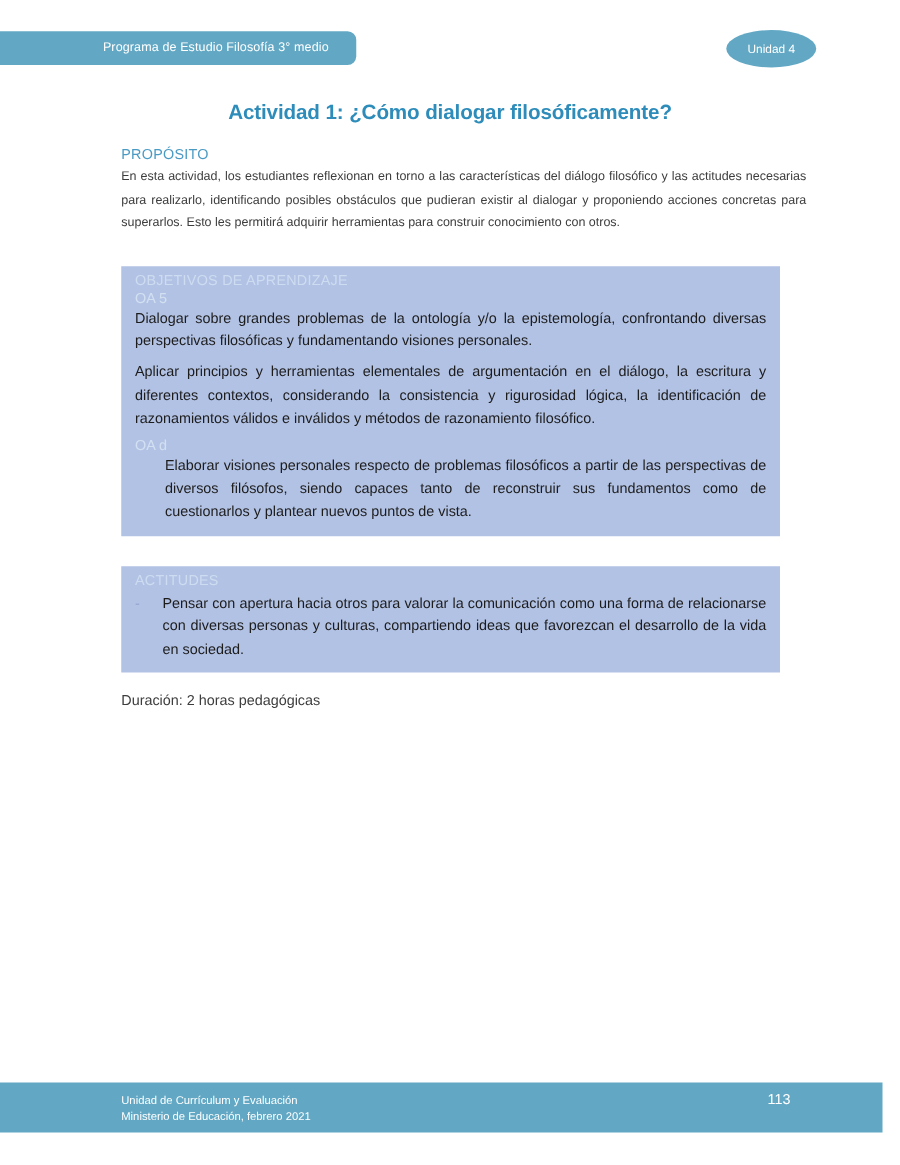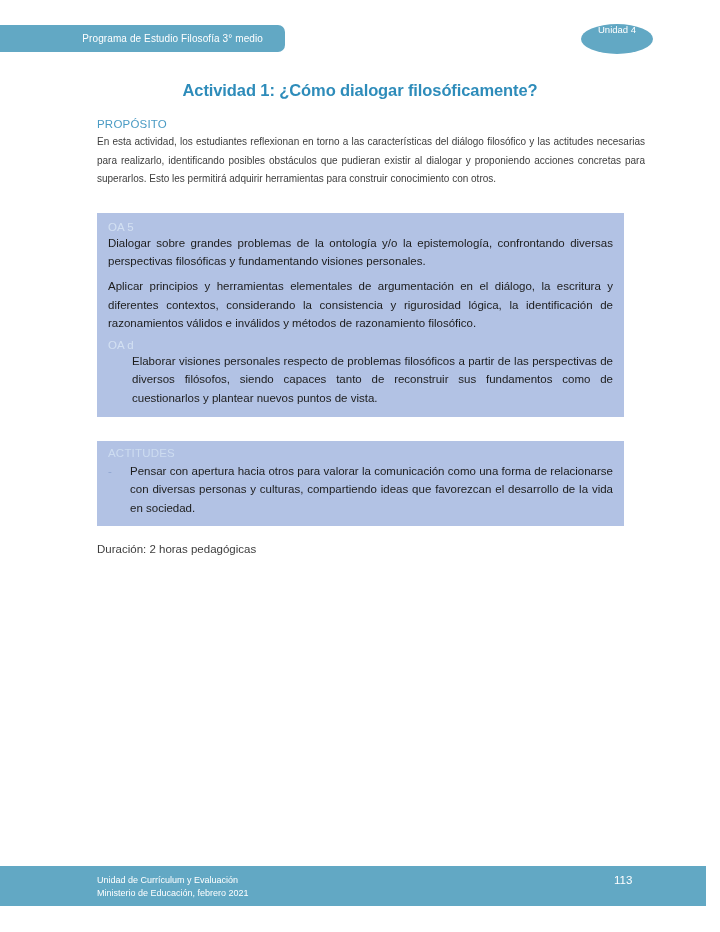--- a/index.html
+++ b/index.html
@@ -41,21 +41,21 @@
 
   .unit-badge {
     position: absolute;
     left: 581px;
     top: 24px;
     width: 72px;
     height: 30px;
     background: #62a8c4;
     border-radius: 50%;
     display: flex;
-    align-items: flex-start;
+    align-items: center;
     justify-content: center;
   }
   .unit-badge-text {
     color: #ffffff;
     font-size: 9.5px;
     white-space: nowrap;
   }
 
   
   .activity-title {
@@ -191,20 +191,21 @@
 <div class="activity-title">Actividad 1: ¿Cómo dialogar filosóficamente?</div>
 
 <div class="content">
 
   <div>
     <div class="section-heading">PROPÓSITO</div>
     <p class="body-par">En esta actividad, los estudiantes reflexionan en torno a las características del diálogo filosófico y las actitudes necesarias para realizarlo, identificando posibles obstáculos que pudieran existir al dialogar y proponiendo acciones concretas para superarlos. Esto les permitirá adquirir herramientas para construir conocimiento con otros.</p>
   </div>
 
   <div class="info-box">
+    <div class="box-heading">OBJETIVOS DE APRENDIZAJE</div>
 
     <div class="oa-code">OA 5</div>
     <p class="oa-text">Dialogar sobre grandes problemas de la ontología y/o la epistemología, confrontando diversas perspectivas filosóficas y fundamentando visiones personales.</p>
 
     <p class="oa-text">Aplicar principios y herramientas elementales de argumentación en el diálogo, la escritura y diferentes contextos, considerando la consistencia y rigurosidad lógica, la identificación de razonamientos válidos e inválidos y métodos de razonamiento filosófico.</p>
 
     <div class="oa-code">OA d</div>
     <p class="oa-text">Elaborar visiones personales respecto de problemas filosóficos a partir de las perspectivas de diversos filósofos, siendo capaces tanto de reconstruir sus fundamentos como de cuestionarlos y plantear nuevos puntos de vista.</p>
   </div>
 

